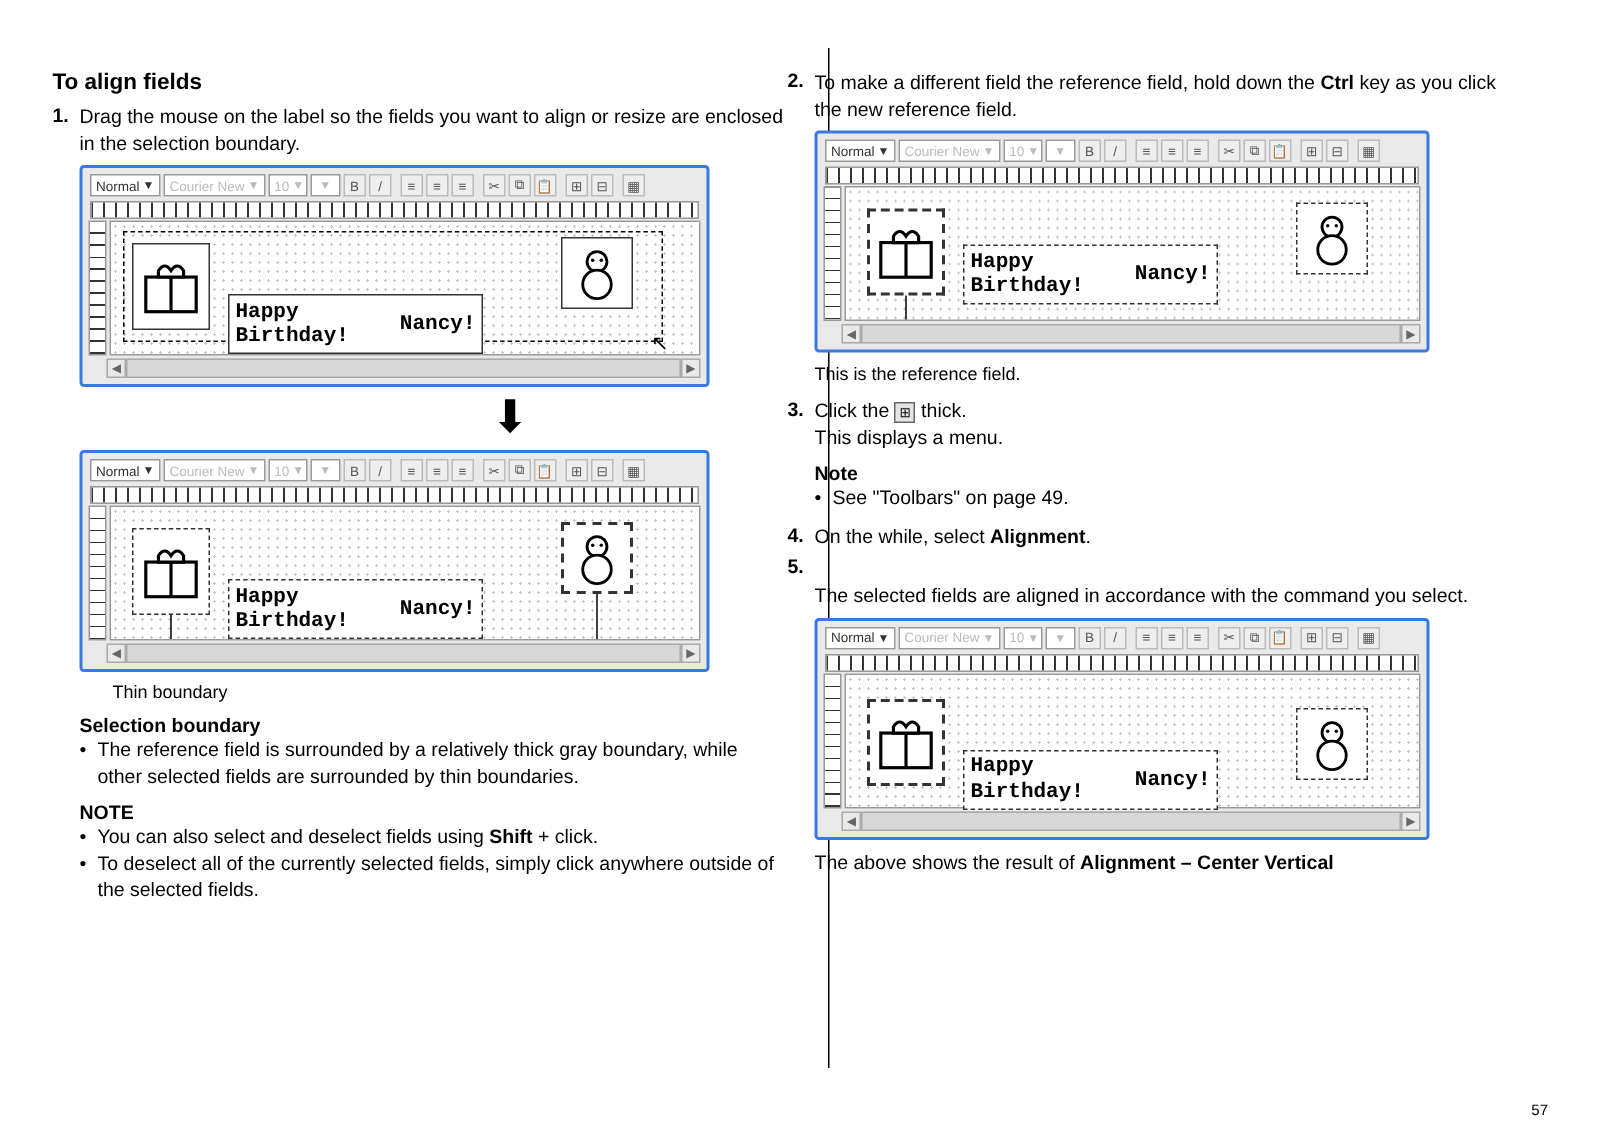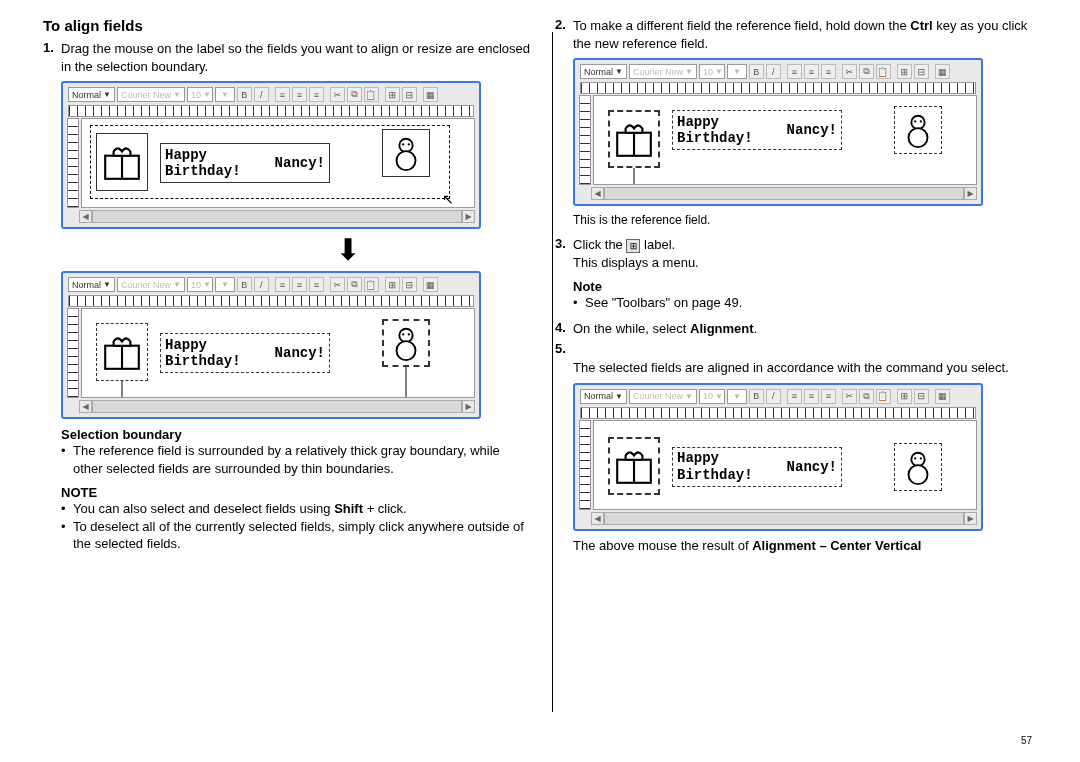--- a/index.html
+++ b/index.html
@@ -6,23 +6,21 @@
   body {
     margin:0; padding:0;
     width:1080px; height:762px;
     background:#fff;
     font-family: Arial, Helvetica, sans-serif;
     font-size:13px; color:#000;
     position:relative;
   }
   .page {
     display:flex;
-    padding:17px 35px 20px 35px;
-    gap:22px;
-    justify-content:flex-end;
+    padding:46px 35px 20px 35px;
   }
   .col {
     width:490px;
     position:relative;
   }
   .divider {
     position:absolute;
     left:552px; top:32px;
     width:1px; height:680px;
     background:#000;
@@ -120,20 +118,21 @@
     width:38px; height:38px; background:#fff; position:relative;
   }
   .snow svg { width:100%; height:100%; }
   .txt {
     font-family:"Courier New",monospace;
     font-weight:bold;
     font-size:14px;
     line-height:1.15;
     padding:2px 4px;
     text-align:left;
+    margin-top:24px;
   }
   .scroll-h { height:13px; display:flex; background:#d8d8d8; margin:0 2px 2px 14px; }
   .scroll-h .sbtn { width:13px; background:#e9e9e9; border:1px solid #aaa; font-size:8px; text-align:center; line-height:11px; color:#666; }
   .scroll-h .track { flex:1; border:1px solid #aaa; }
   .callout-line {
     stroke:#000; stroke-width:1;
   }
   .inline-btn {
     display:inline-block; width:14px; height:14px;
     border:1px solid #666; background:#e5e5e5;
@@ -299,20 +298,21 @@
           <line x1="40" y1="100" x2="324" y2="100" stroke="transparent"></line>
         </svg>
       </div>
     </div>
     <div class="scroll-h">
           <div class="sbtn">◀</div>
           <div class="track"></div>
           <div class="sbtn">▶</div>
         </div>
   </div>
+  <div class="caption">Thin boundary</div>
 
   <div class="sub-h">Selection boundary</div>
   <div class="bullet">
         <span>The reference field is surrounded by a relatively thick gray boundary, while other selected fields are surrounded by thin boundaries.</span>
       </div>
 
   <div class="note-h">NOTE</div>
   <div class="bullet">
     <span><span>You can also select and deselect fields using </span><strong>Shift</strong><span> + click.</span></span>
   </div>
@@ -401,21 +401,21 @@
           <div class="sbtn">◀</div>
           <div class="track"></div>
           <div class="sbtn">▶</div>
         </div>
   </div>
   <div class="indent" style="font-size:12px">This is the reference field.</div>
 
   <div class="step" style="margin-top:8px">
     <div class="step-no">3.</div>
     <div class="step-body">
-      <span>Click the </span><span class="inline-btn">⊞</span><span> label.</span><br>
+      <span>Click the </span><span class="inline-btn">⊞</span><span> thick.</span><br>
       <span>This displays a menu.</span>
     </div>
   </div>
 
   <div class="note-h">Note</div>
   <div class="bullet">
         <span>See "Toolbars" on page 49.</span>
       </div>
 
   <div class="step" style="margin-top:8px">
@@ -497,19 +497,19 @@
       </div>
     </div>
     <div class="scroll-h">
           <div class="sbtn">◀</div>
           <div class="track"></div>
           <div class="sbtn">▶</div>
         </div>
   </div>
 
   <div class="indent" style="margin-top:6px">
-    <span>The above mouse the result of </span><strong>Alignment – Center Vertical</strong>
+    <span>The above shows the result of </span><strong>Alignment – Center Vertical</strong>
   </div>
 
 </div>
 </div>
 
 <div class="page-num">57</div>
 
 </body></html>

